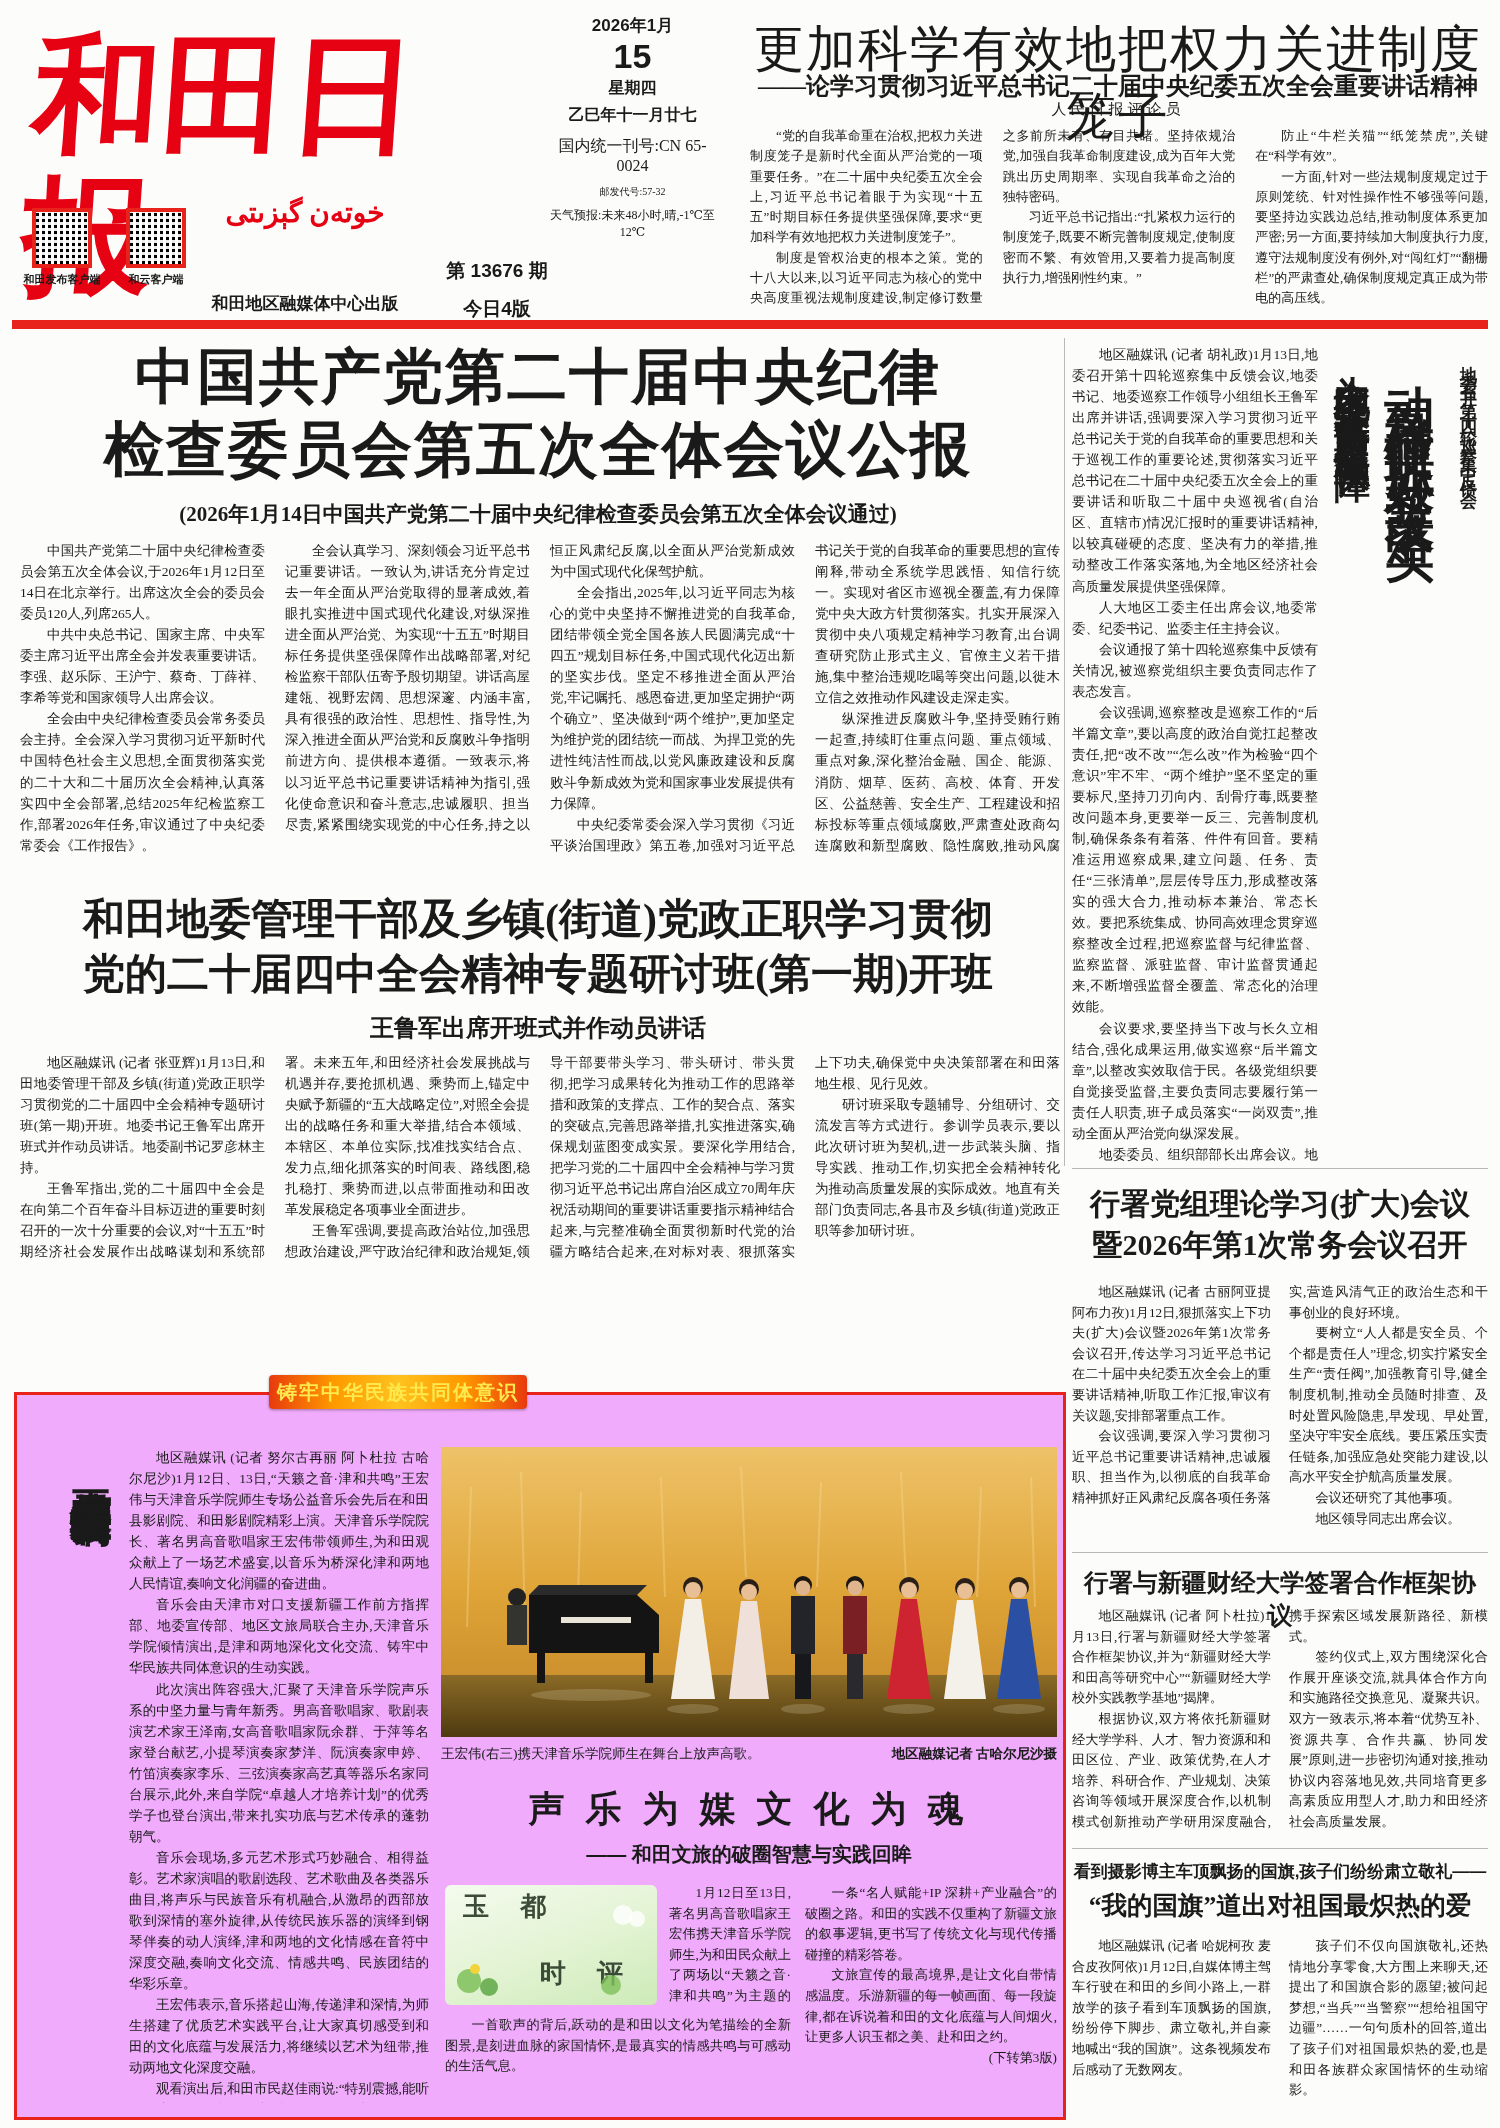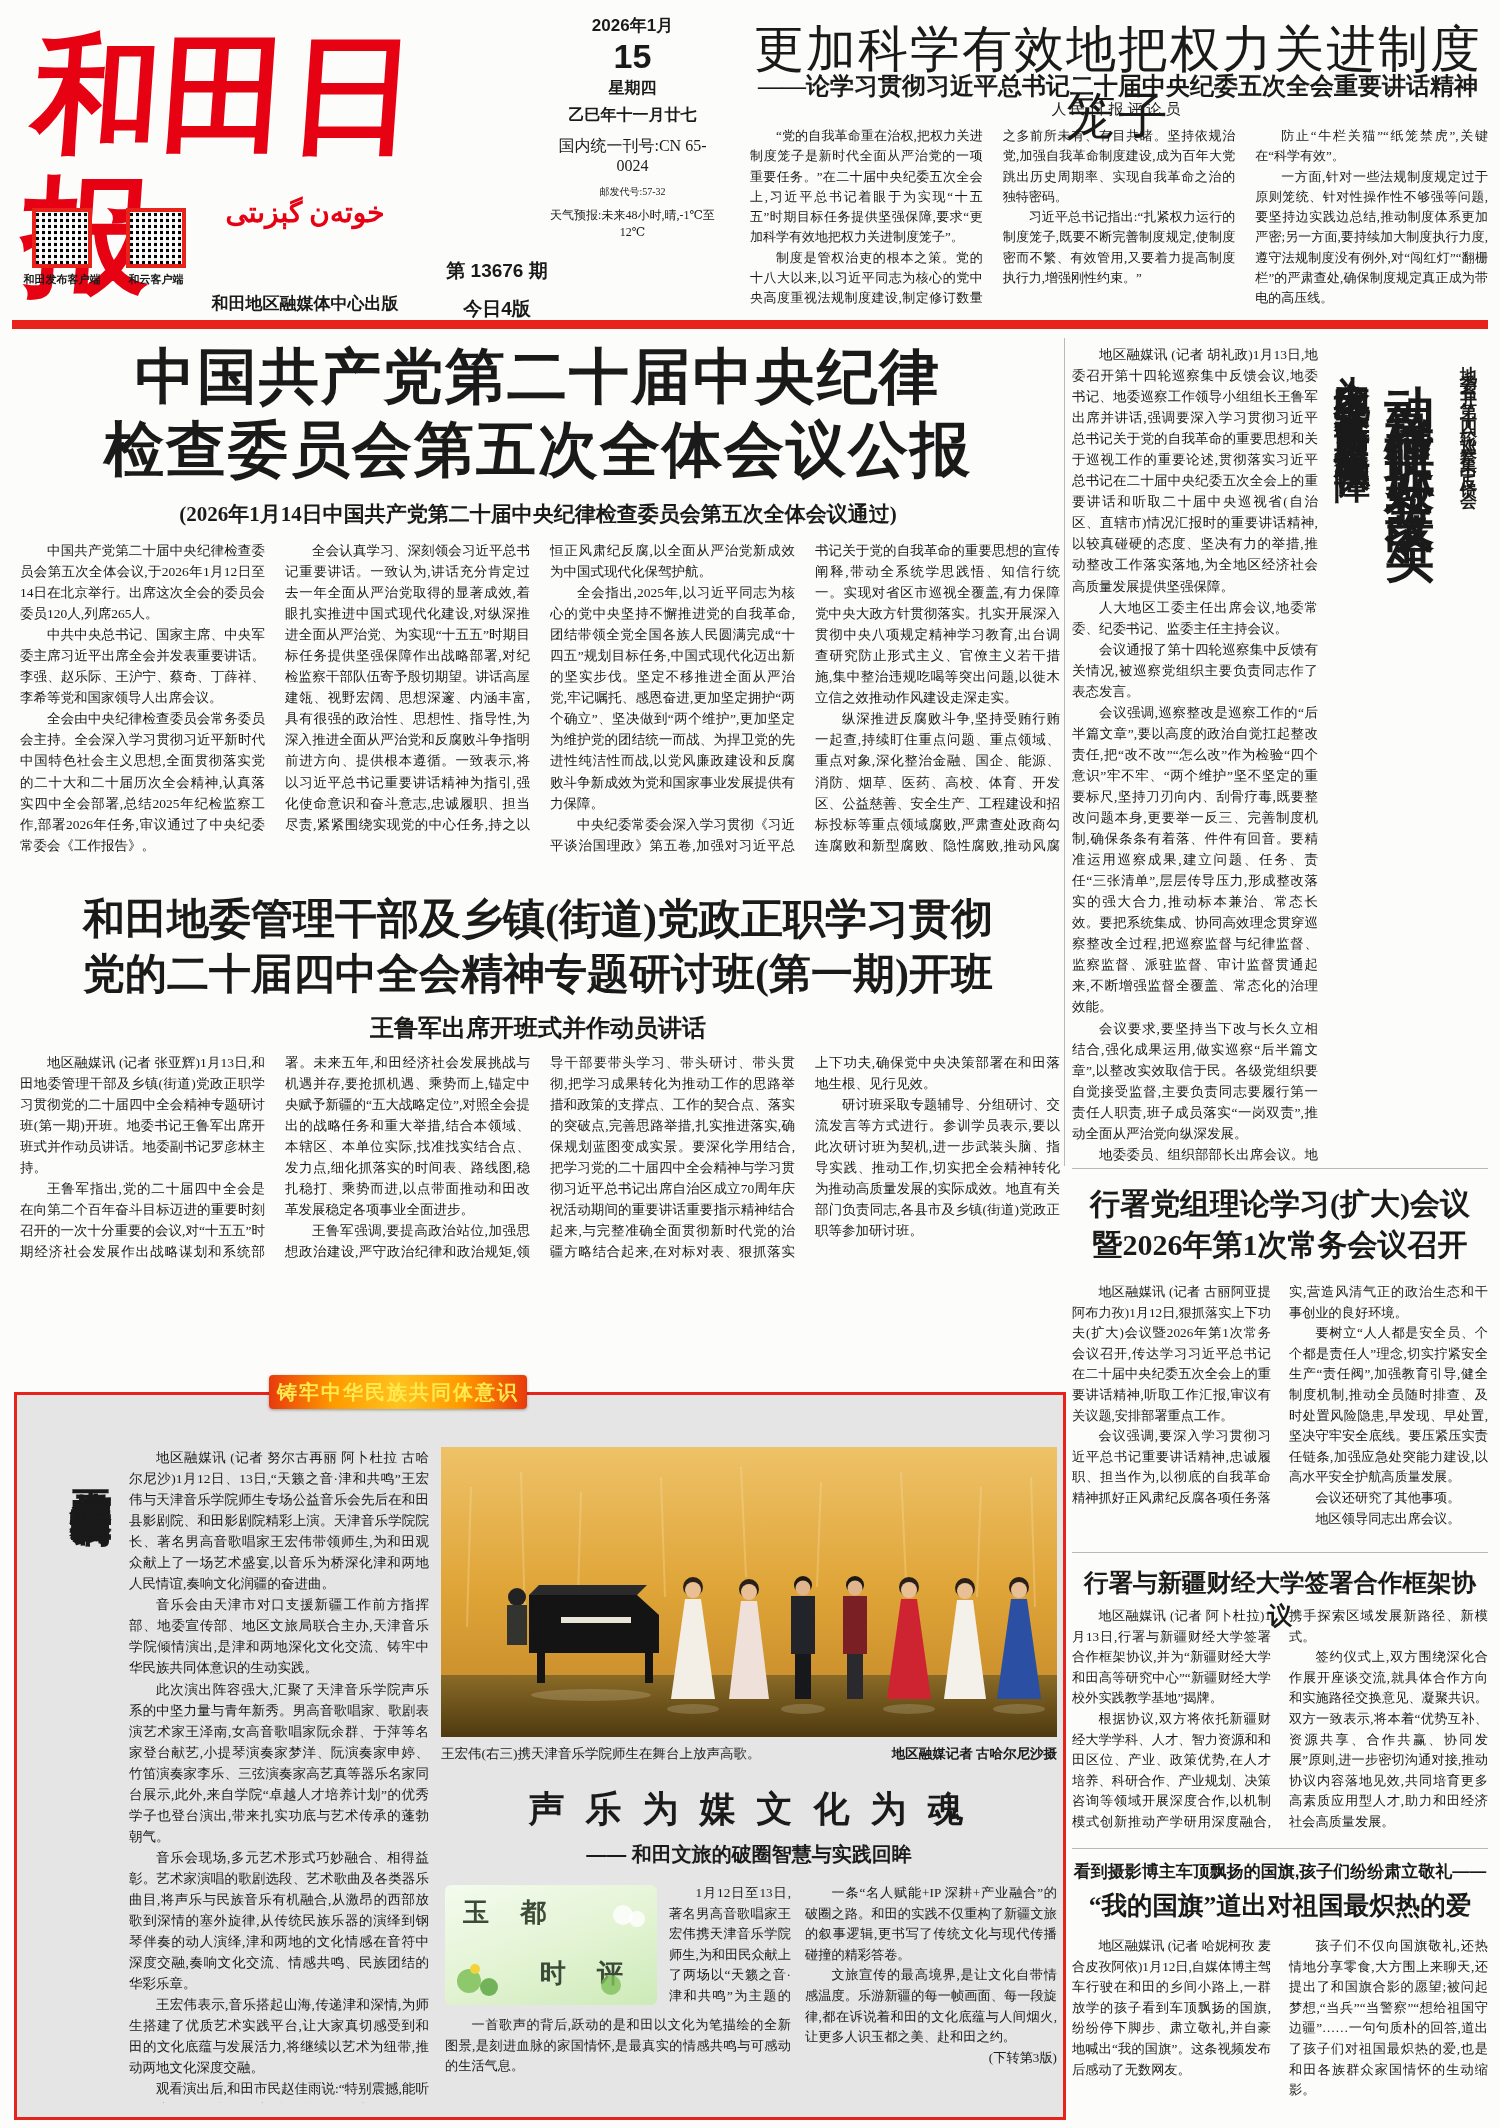--- a/index.html
+++ b/index.html
@@ -20,27 +20,27 @@
       background:
         repeating-linear-gradient(0deg,#000 0 3px,rgba(255,255,255,.92) 3px 6px),
         repeating-linear-gradient(90deg,#000 0 3px,#fff 3px 6px);
       background-blend-mode:screen;}
   .qr-label{font-size:11px;font-weight:700;text-align:center;font-family:"Liberation Sans",sans-serif;}
   .dateblock{text-align:center;font-family:"Liberation Sans",sans-serif;}
   .rule-red{background:#e8231c;}
   .vstrip{writing-mode:vertical-rl;text-orientation:upright;overflow:hidden;}
   .divider{background:#b9b9b9;}
   
-  .feature{border:3px solid #e8231c;background:#e5e5e5;}
+  .feature{border:3px solid #e8231c;background:#f0abfc;}
   .banner{background:linear-gradient(90deg,#e83a0d 0%,#ff9a00 25%,#ffc21e 50%,#ff9a00 75%,#e83a0d 100%);
       color:#ffe94d;font-weight:900;text-align:center;border-radius:4px;
       font-family:"Liberation Sans",sans-serif;box-shadow:0 1px 3px rgba(0,0,0,.35);}
   .stamp{background:linear-gradient(160deg,#f4fbee 0%,#e2f3d2 55%,#cdeab8 100%);
       border-radius:6px;position:relative;overflow:hidden;}
-  .stamp .t1{position:absolute;left:18px;top:10px;font-size:26px;font-weight:900;letter-spacing:12px;color:#3c4a38;font-family:"Liberation Sans",sans-serif;}
+  .stamp .t1{position:absolute;left:18px;top:4px;font-size:26px;font-weight:900;letter-spacing:12px;color:#3c4a38;font-family:"Liberation Sans",sans-serif;}
   .stamp .t2{position:absolute;right:22px;bottom:14px;font-size:26px;font-weight:900;letter-spacing:12px;color:#3c4a38;font-family:"Liberation Sans",sans-serif;}
   .caprow{display:flex;justify-content:space-between;font-size:13.5px;}
 </style>
 </head>
 <body>
 
 <div class="page">
 
   <div class="abs" style="left:28px;top:26px;width:428px;height:160px;">
     <div class="mast-title song">和田日报</div>

